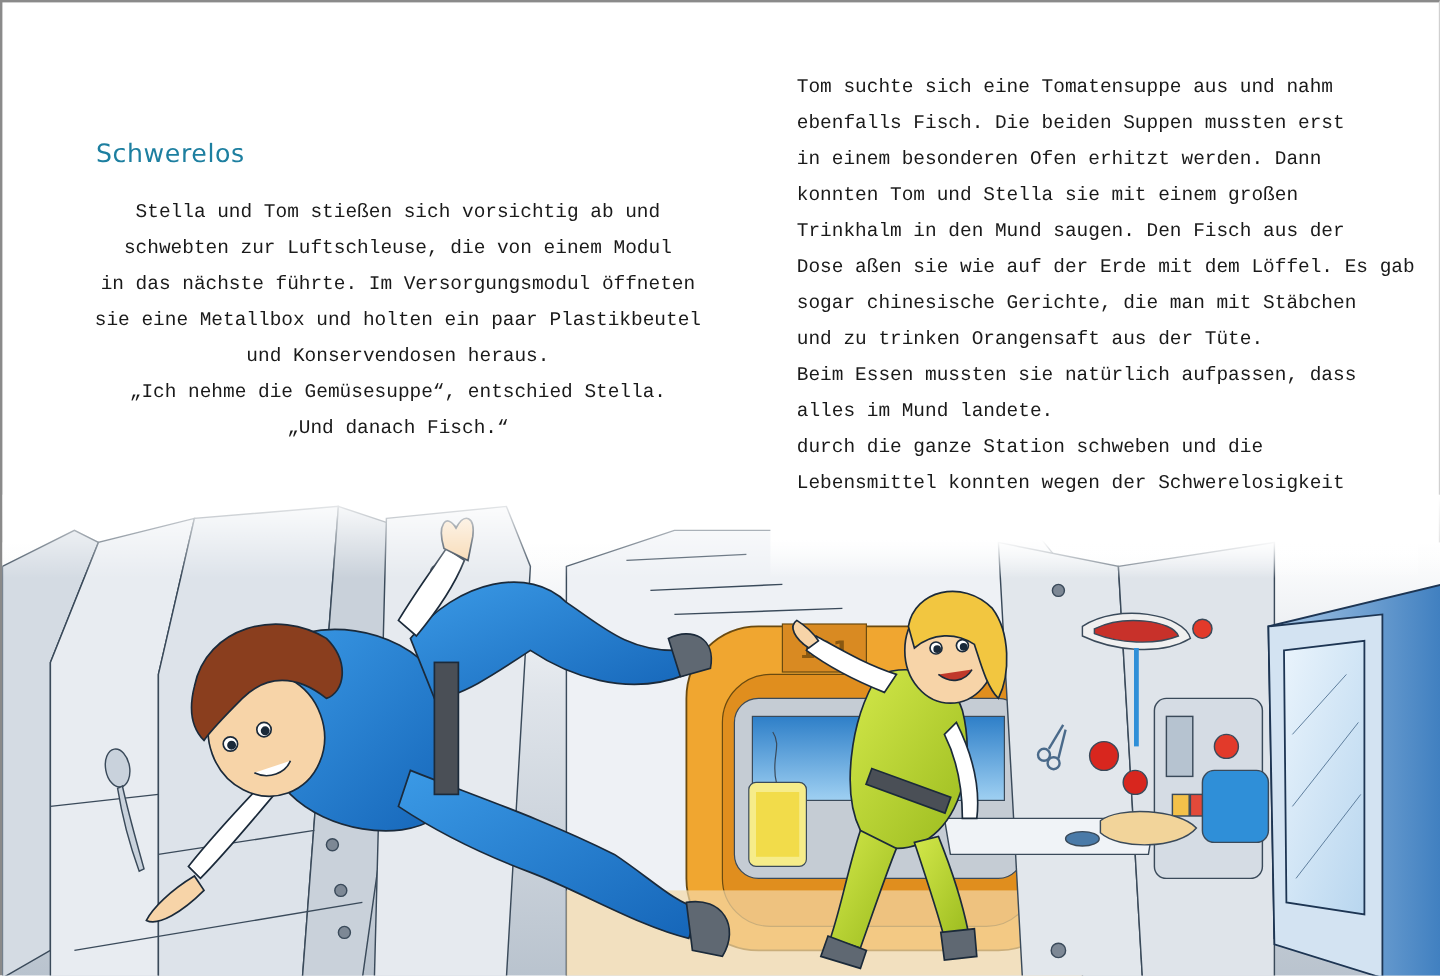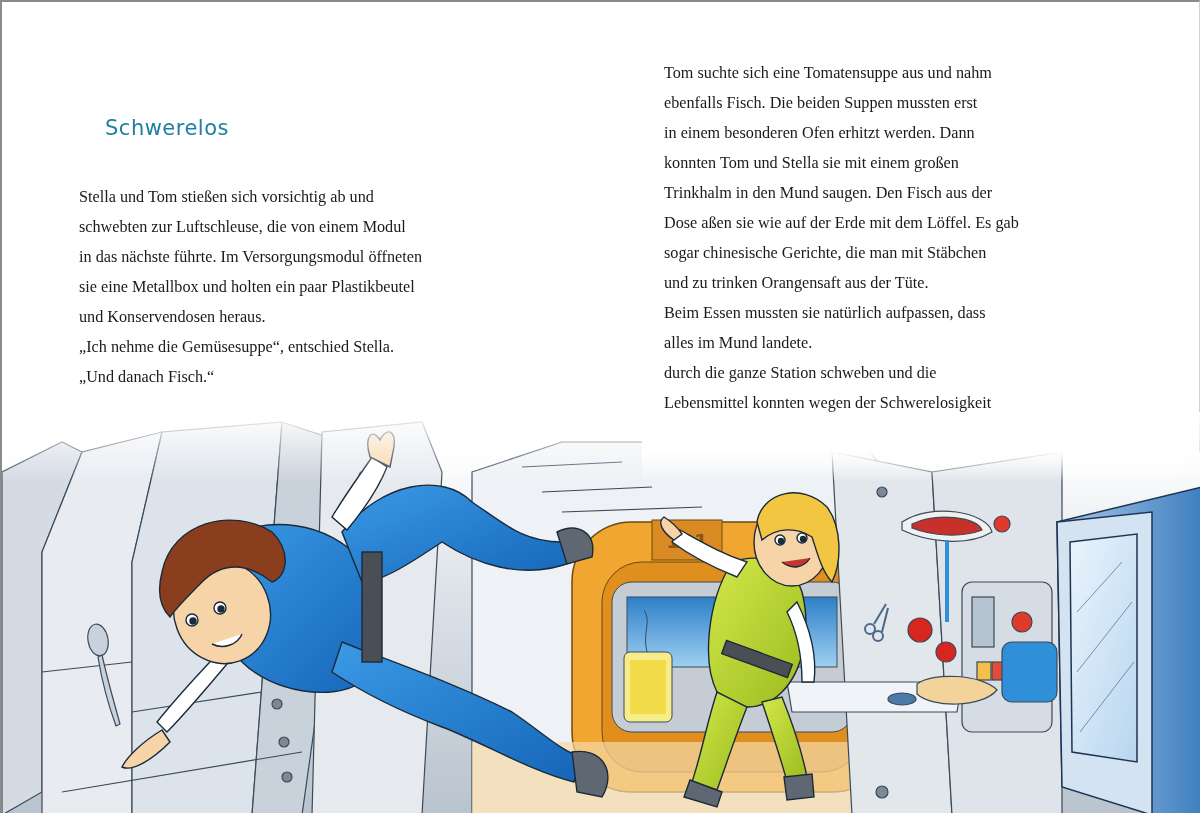--- a/index.html
+++ b/index.html
@@ -11,29 +11,29 @@
   .page {
     position: absolute; left: 0; top: 0; width: 1200px; height: 813px;
     border-top: 2px solid #8a8a8a; border-left: 2px solid #8a8a8a;
     border-right: 1px solid #d0d0d0;
     box-sizing: border-box; background: #fff;
   }
   .title {
     position: absolute; left: 78px; top: 100px;
     font-family: "DejaVu Sans", sans-serif;
     font-size: 21px; letter-spacing: 0.5px;
-    color: #1d7fa0; font-weight: normal; margin-left: 25px;
+    color: #1d7fa0; font-weight: normal;
   }
   .col {
     position: absolute;
-    font-family: Liberation Serif, serif;
+    font-family: Liberation Mono, monospace;
     font-size: 16.2px; line-height: 30px; color: #1a1a1a;
     white-space: nowrap; z-index: 3;
   }
-  .col-left { left: 77px; top: 180px; }
+  .col-left { left: 77px; top: 160px; text-align: center; }
   .col-right { left: 662px; top: 56px; }
   .col .line { display: block; }
   .illustration {
     position: absolute; left: 0; top: 410px; width: 1200px; height: 403px; z-index: 1;
   }
   .text-mask {
     position: absolute; left: 640px; top: 400px; width: 540px; height: 80px;
     background: linear-gradient(to bottom, rgba(255,255,255,1) 60%, rgba(255,255,255,0));
     z-index: 2;
   }

